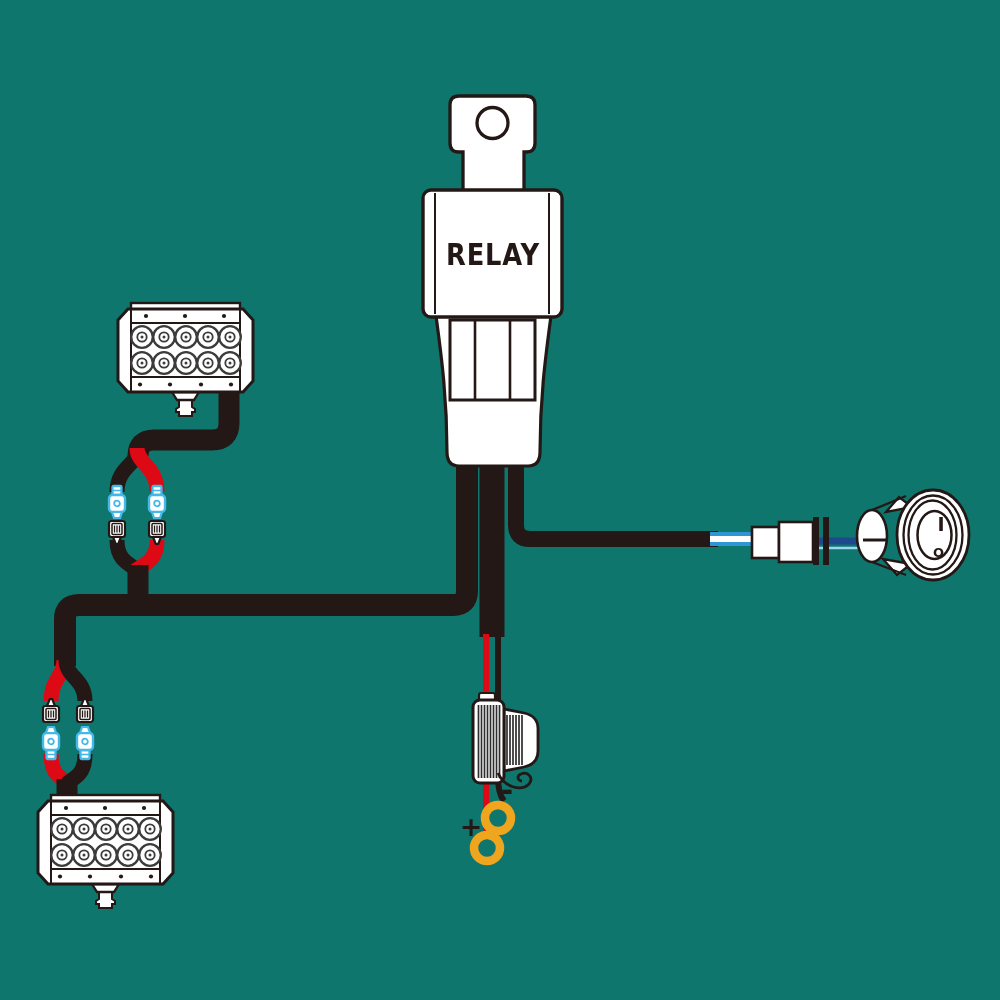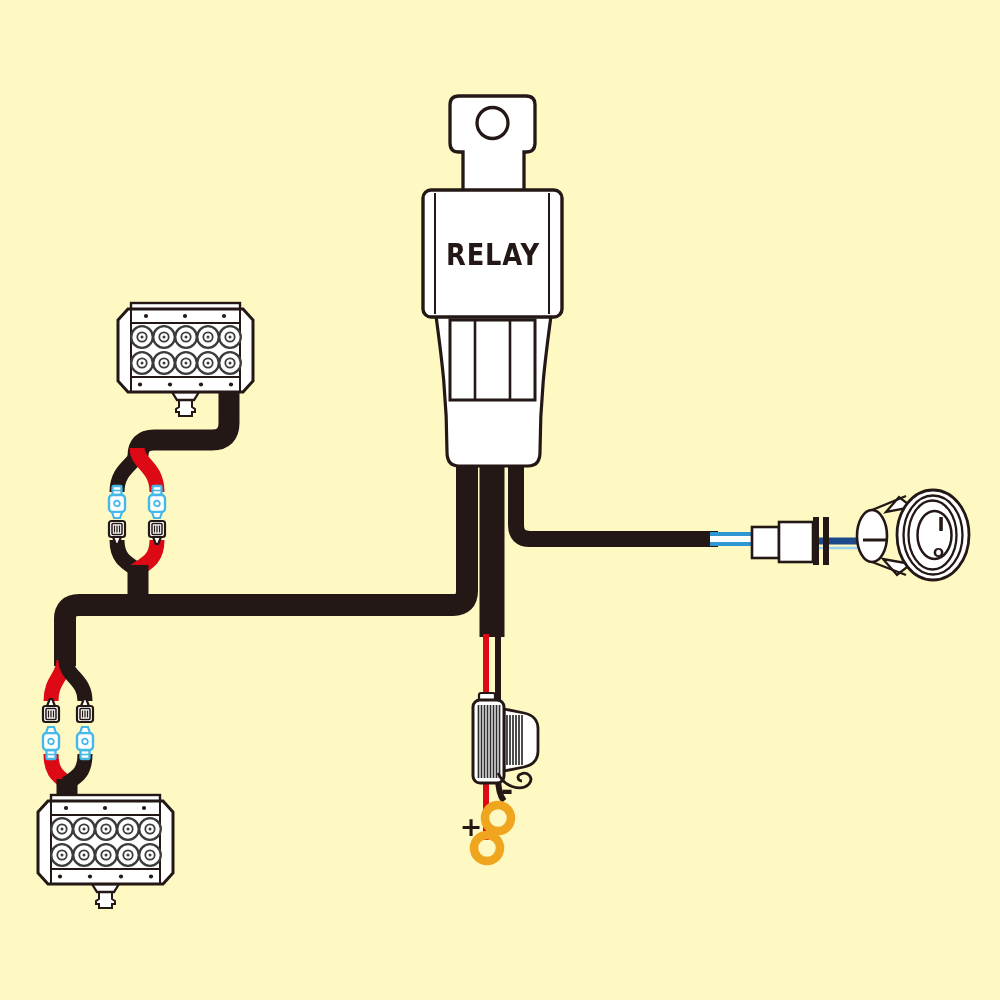--- a/index.html
+++ b/index.html
@@ -1,21 +1,21 @@
 <!DOCTYPE html>
 <html style="--outline: #231815; --wire-red: #dd0a16; --connector-blue: #44b8e8; --switch-wire-blue: #2e96d3; --switch-wire-navy: #1c4a8c; --switch-wire-highlight: #9bd4ee; --ring-terminal: #f0a51f; --led-outline: #3c3c3c; --fuse-hatch: #2d2d2d;"><head>
 <meta charset="utf-8">
 <style>
   :root{
     --outline:#231815; --wire-red:#dd0a16; --connector-blue:#44b8e8;
     --switch-wire-blue:#2e96d3; --switch-wire-navy:#1c4a8c; --switch-wire-highlight:#9bd4ee;
     --ring-terminal:#f0a51f; --led-outline:#3c3c3c; --fuse-hatch:#2d2d2d;
   }
   html,body{margin:0;padding:0;background:#fff;}
-  .page{width:1000px;height:1000px;position:relative;background:#fef9c3;overflow:hidden;text-decoration:underline;}
+  .page{width:1000px;height:1000px;position:relative;background:#0f766e;overflow:hidden;text-decoration:underline;}
   svg{position:absolute;left:0;top:0;}
   .ol{fill:#fff;stroke:var(--outline);}
   .olk{fill:none;stroke:var(--outline);}
   .fill-ol{fill:var(--outline);stroke:none;}
   .wk{fill:none;stroke:var(--outline);}
   .wr{fill:none;stroke:var(--wire-red);}
   .ww{fill:none;stroke:#fff;}
   .wb{fill:none;stroke:var(--switch-wire-blue);}
   .wnavy{fill:none;stroke:var(--switch-wire-navy);}
   .whl{fill:none;stroke:var(--switch-wire-highlight);}

